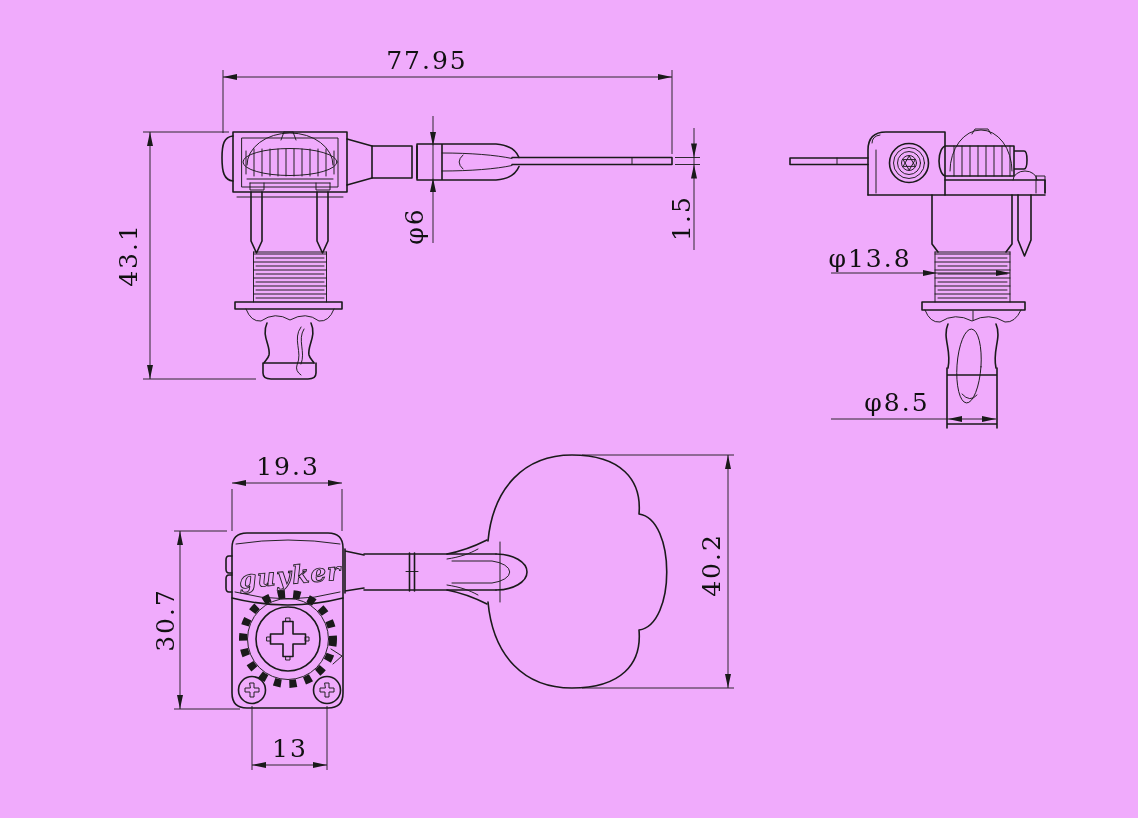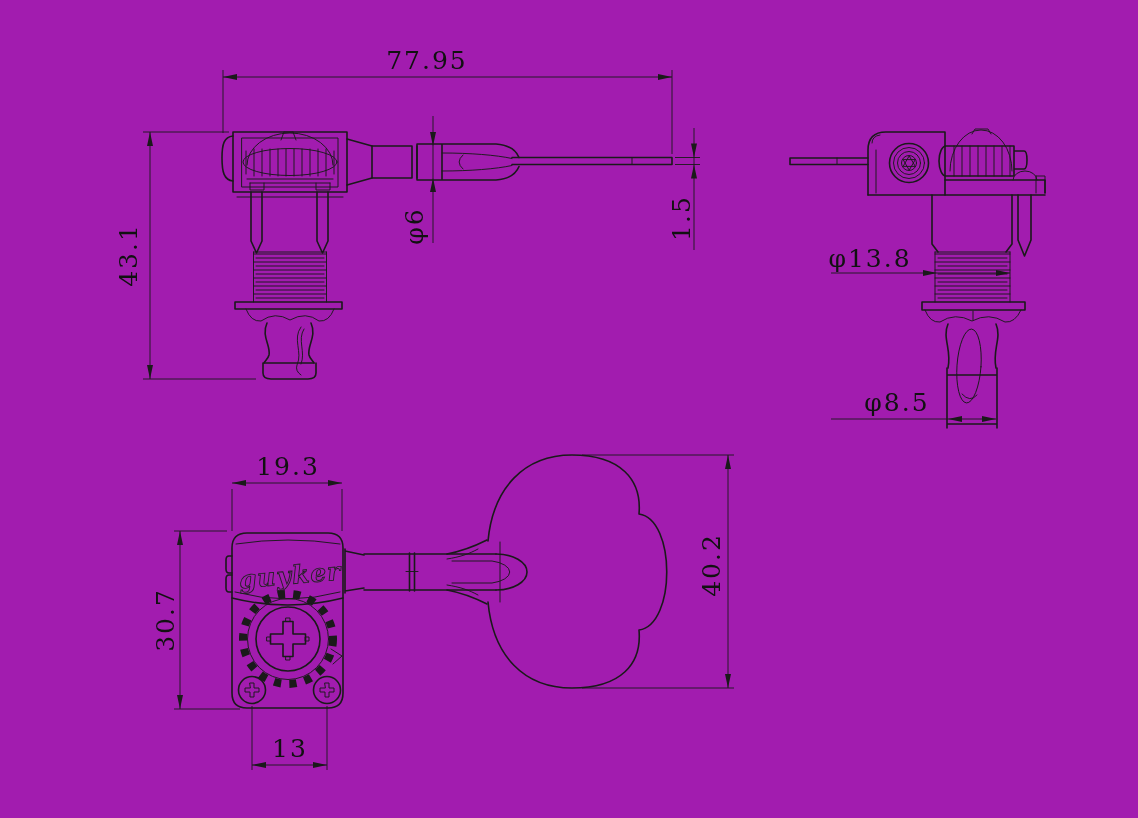--- a/index.html
+++ b/index.html
@@ -1,16 +1,16 @@
 <!DOCTYPE html>
 <html><head>
 <meta charset="utf-8">
 <style>
   html,body{margin:0;padding:0;background:#ffffff;}
-  .sheet{position:relative;width:1138px;height:818px;background:#a21caf;overflow:hidden;}
+  .sheet{position:relative;width:1138px;height:818px;background:#f0abfc;overflow:hidden;}
   svg{display:block;}
   .ol{fill:none;stroke:#1a1a1a;stroke-width:1.6;stroke-linejoin:round;stroke-linecap:round;}
   .tl{fill:none;stroke:#1a1a1a;stroke-width:0.95;stroke-linejoin:round;stroke-linecap:round;}
   .dl{fill:none;stroke:#1a1a1a;stroke-width:0.9;}
   .ar{fill:#1a1a1a;stroke:none;}
   .gt{fill:none;stroke:#1a1a1a;stroke-width:8;}
   .dim-text{font-family:"DejaVu Serif","Liberation Serif",serif;font-size:25px;fill:#111111;letter-spacing:2px;text-anchor:middle;}
   .logo-text{font-family:"DejaVu Serif","Liberation Serif",serif;font-style:italic;font-weight:bold;font-size:25px;fill:none;stroke:#222222;stroke-width:0.9;letter-spacing:1px;text-anchor:middle;}
 </style>
 </head>

